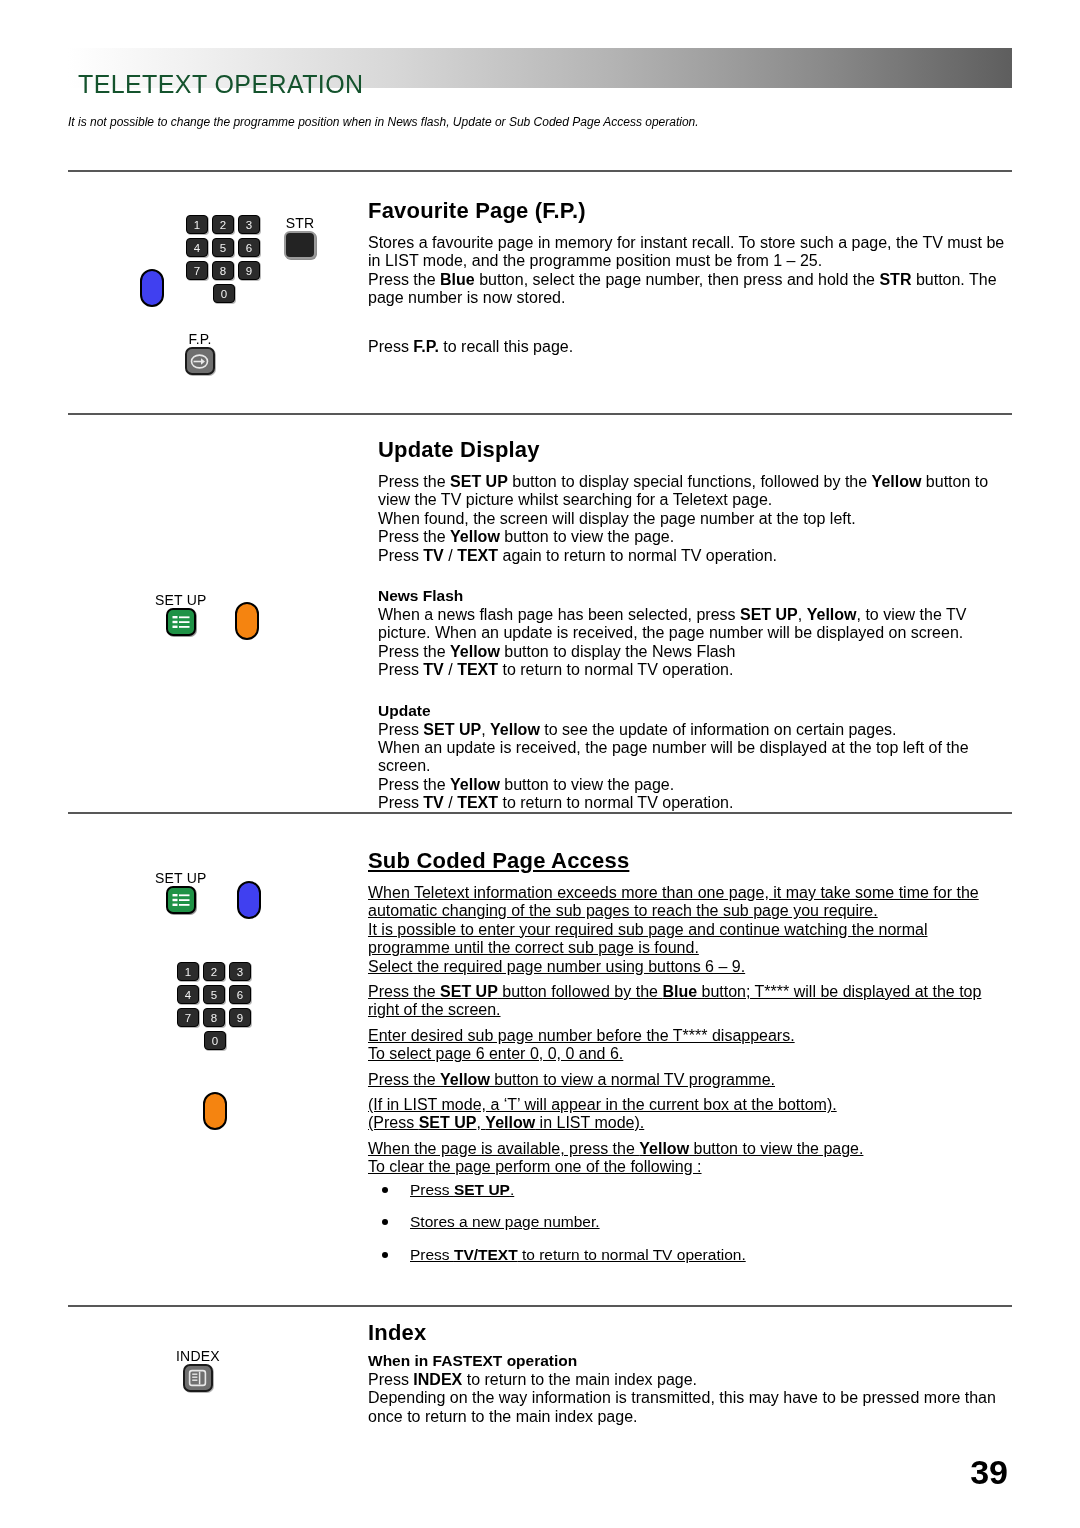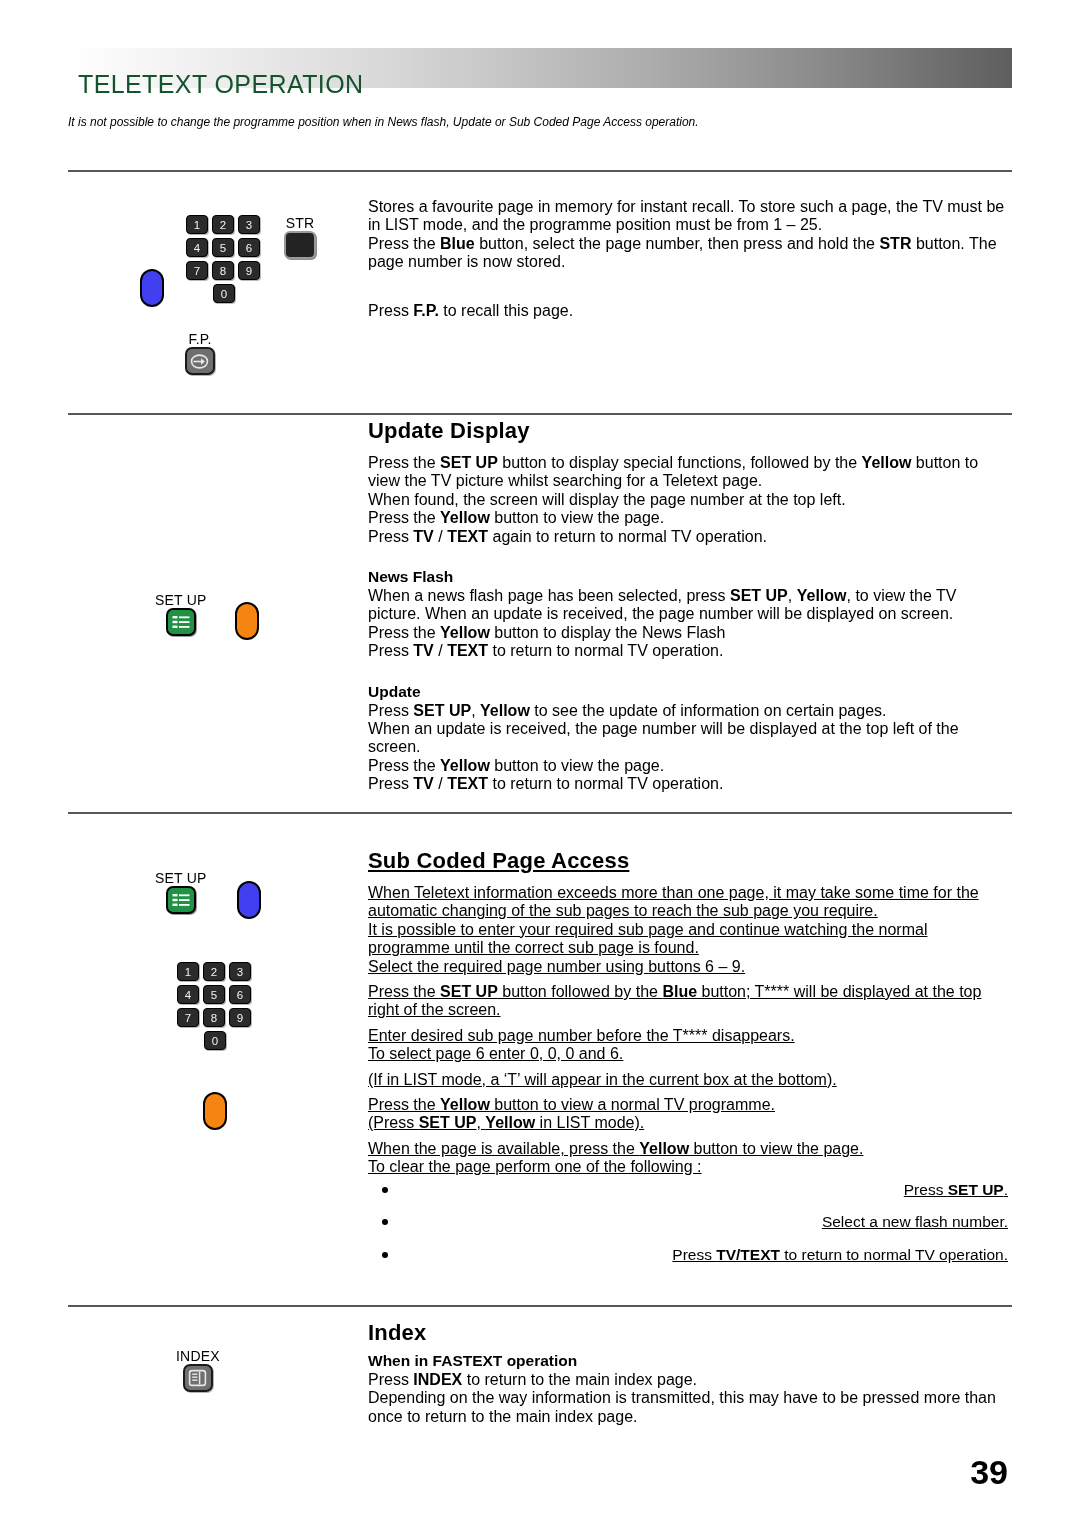--- a/index.html
+++ b/index.html
@@ -81,21 +81,20 @@
   .spacer-md { height: 22px; }
   .spacer-lg { height: 30px; }
 
   b { font-weight: bold; }
 
   
   ul.bullets {
     margin: 4px 0 0 0;
     padding: 0;
     list-style: none;
-    text-align: right;
   }
   ul.bullets li {
     font-size: 15.5px;
     line-height: 18.4px;
     padding-left: 42px;
     position: relative;
     margin-bottom: 14px;
   }
   ul.bullets li .dot {
     position: absolute;
@@ -243,20 +242,21 @@
       <svg width="20" height="17" viewBox="0 0 20 17">
         <ellipse cx="9.5" cy="8.5" rx="8" ry="6.4" fill="none" stroke="#e8e8e8" stroke-width="1.6"></ellipse>
         <line x1="3.5" y1="8.5" x2="11.5" y2="8.5" stroke="#e8e8e8" stroke-width="1.6"></line>
         <polygon points="11,5.2 15,8.5 11,11.8" fill="#e8e8e8"></polygon>
       </svg>
     </div>
   </div>
 </div>
 
 <div class="sec-text" style="top:198px;">
+  <h2 class="sec-title">Favourite Page (F.P.)</h2>
   <p class="body"><span>Stores a favourite page in memory for instant recall. To store such a page, the TV must be in LIST mode, and the programme position must be from 1 – 25.</span></p>
   <p class="body"><span>Press the </span><b>Blue</b><span> button, select the page number, then press and hold the </span><b>STR</b><span> button. The page number is now stored.</span></p>
   <div class="spacer-lg"></div>
   <p class="body"><span>Press </span><b>F.P.</b><span> to recall this page.</span></p>
 </div>
 
 <div class="divider d2"></div>
 
 <div class="icon-col" style="left:155px; top:592px;">
   <div class="row" style="gap:28px;">
@@ -270,21 +270,21 @@
           <rect x="8" y="2.4" width="10.5" height="1.8" fill="#ffffff"></rect>
           <rect x="8" y="7.2" width="10.5" height="1.8" fill="#ffffff"></rect>
           <rect x="8" y="12" width="10.5" height="1.8" fill="#ffffff"></rect>
         </svg>
       </div>
     </div>
     <div class="pill orange" style="margin-bottom:-4px;"></div>
   </div>
 </div>
 
-<div class="sec-text" style="top:418px;">
+<div class="sec-text" style="top:437px;margin-left:10px;">
   <h2 class="sec-title">Update Display</h2>
   <p class="body"><span>Press the </span><b>SET UP</b><span> button to display special functions, followed by the </span><b>Yellow</b><span> button to view the TV picture whilst searching for a Teletext page.</span></p>
   <p class="body">When found, the screen will display the page number at the top left.</p>
   <p class="body"><span>Press the </span><b>Yellow</b><span> button to view the page.</span></p>
   <p class="body"><span>Press </span><b>TV</b><span> / </span><b>TEXT</b><span> again to return to normal TV operation.</span></p>
 
   <div class="spacer-md"></div>
 
   <h3 class="sub-title">News Flash</h3>
   <p class="body"><span>When a news flash page has been selected, press </span><b>SET UP</b><span>, </span><b>Yellow</b><span>, to view the TV picture. When an update is received, the page number will be displayed on screen.</span></p>
@@ -350,31 +350,31 @@
   <h2 class="sec-title">Sub Coded Page Access</h2>
   <p class="body">When Teletext information exceeds more than one page, it may take some time for the automatic changing of the sub pages to reach the sub page you require.</p>
   <p class="body">It is possible to enter your required sub page and continue watching the normal programme until the correct sub page is found.</p>
   <p class="body">Select the required page number using buttons 6 – 9.</p>
 
   <p class="body gap-before"><span>Press the </span><b>SET UP</b><span> button followed by the </span><b>Blue</b><span> button; T**** will be displayed at the top right of the screen.</span></p>
 
   <p class="body gap-before">Enter desired sub page number before the T**** disappears.</p>
   <p class="body">To select page 6 enter 0, 0, 0 and 6.</p>
 
+  <p class="body gap-before"><span>Press the </span><b>Yellow</b><span> button to view a normal TV programme.</span></p>
+
   <p class="body gap-before">(If in LIST mode, a ‘T’ will appear in the current box at the bottom).</p>
-
-  <p class="body gap-before"><span>Press the </span><b>Yellow</b><span> button to view a normal TV programme.</span></p>
   <p class="body"><span>(Press </span><b>SET UP</b><span>, </span><b>Yellow</b><span> in LIST mode).</span></p>
 
   <p class="body gap-before"><span>When the page is available, press the </span><b>Yellow</b><span> button to view the page.</span></p>
   <p class="body">To clear the page perform one of the following :</p>
 
   <ul class="bullets">
     <li><span class="dot"></span><span>Press </span><b>SET UP</b><span>.</span></li>
-    <li><span class="dot"></span><span>Select a new flash number.</span></li>
+    <li><span class="dot"></span><span>Stores a new page number.</span></li>
     <li><span class="dot"></span><span>Press </span><b>TV/TEXT</b><span> to return to normal TV operation.</span></li>
   </ul>
 </div>
 
 <div class="divider d4"></div>
 
 <div class="icon-col" style="left:176px; top:1348px;">
   <div class="stack">
     <div class="btn-label">INDEX</div>
     <div class="gray-btn">

